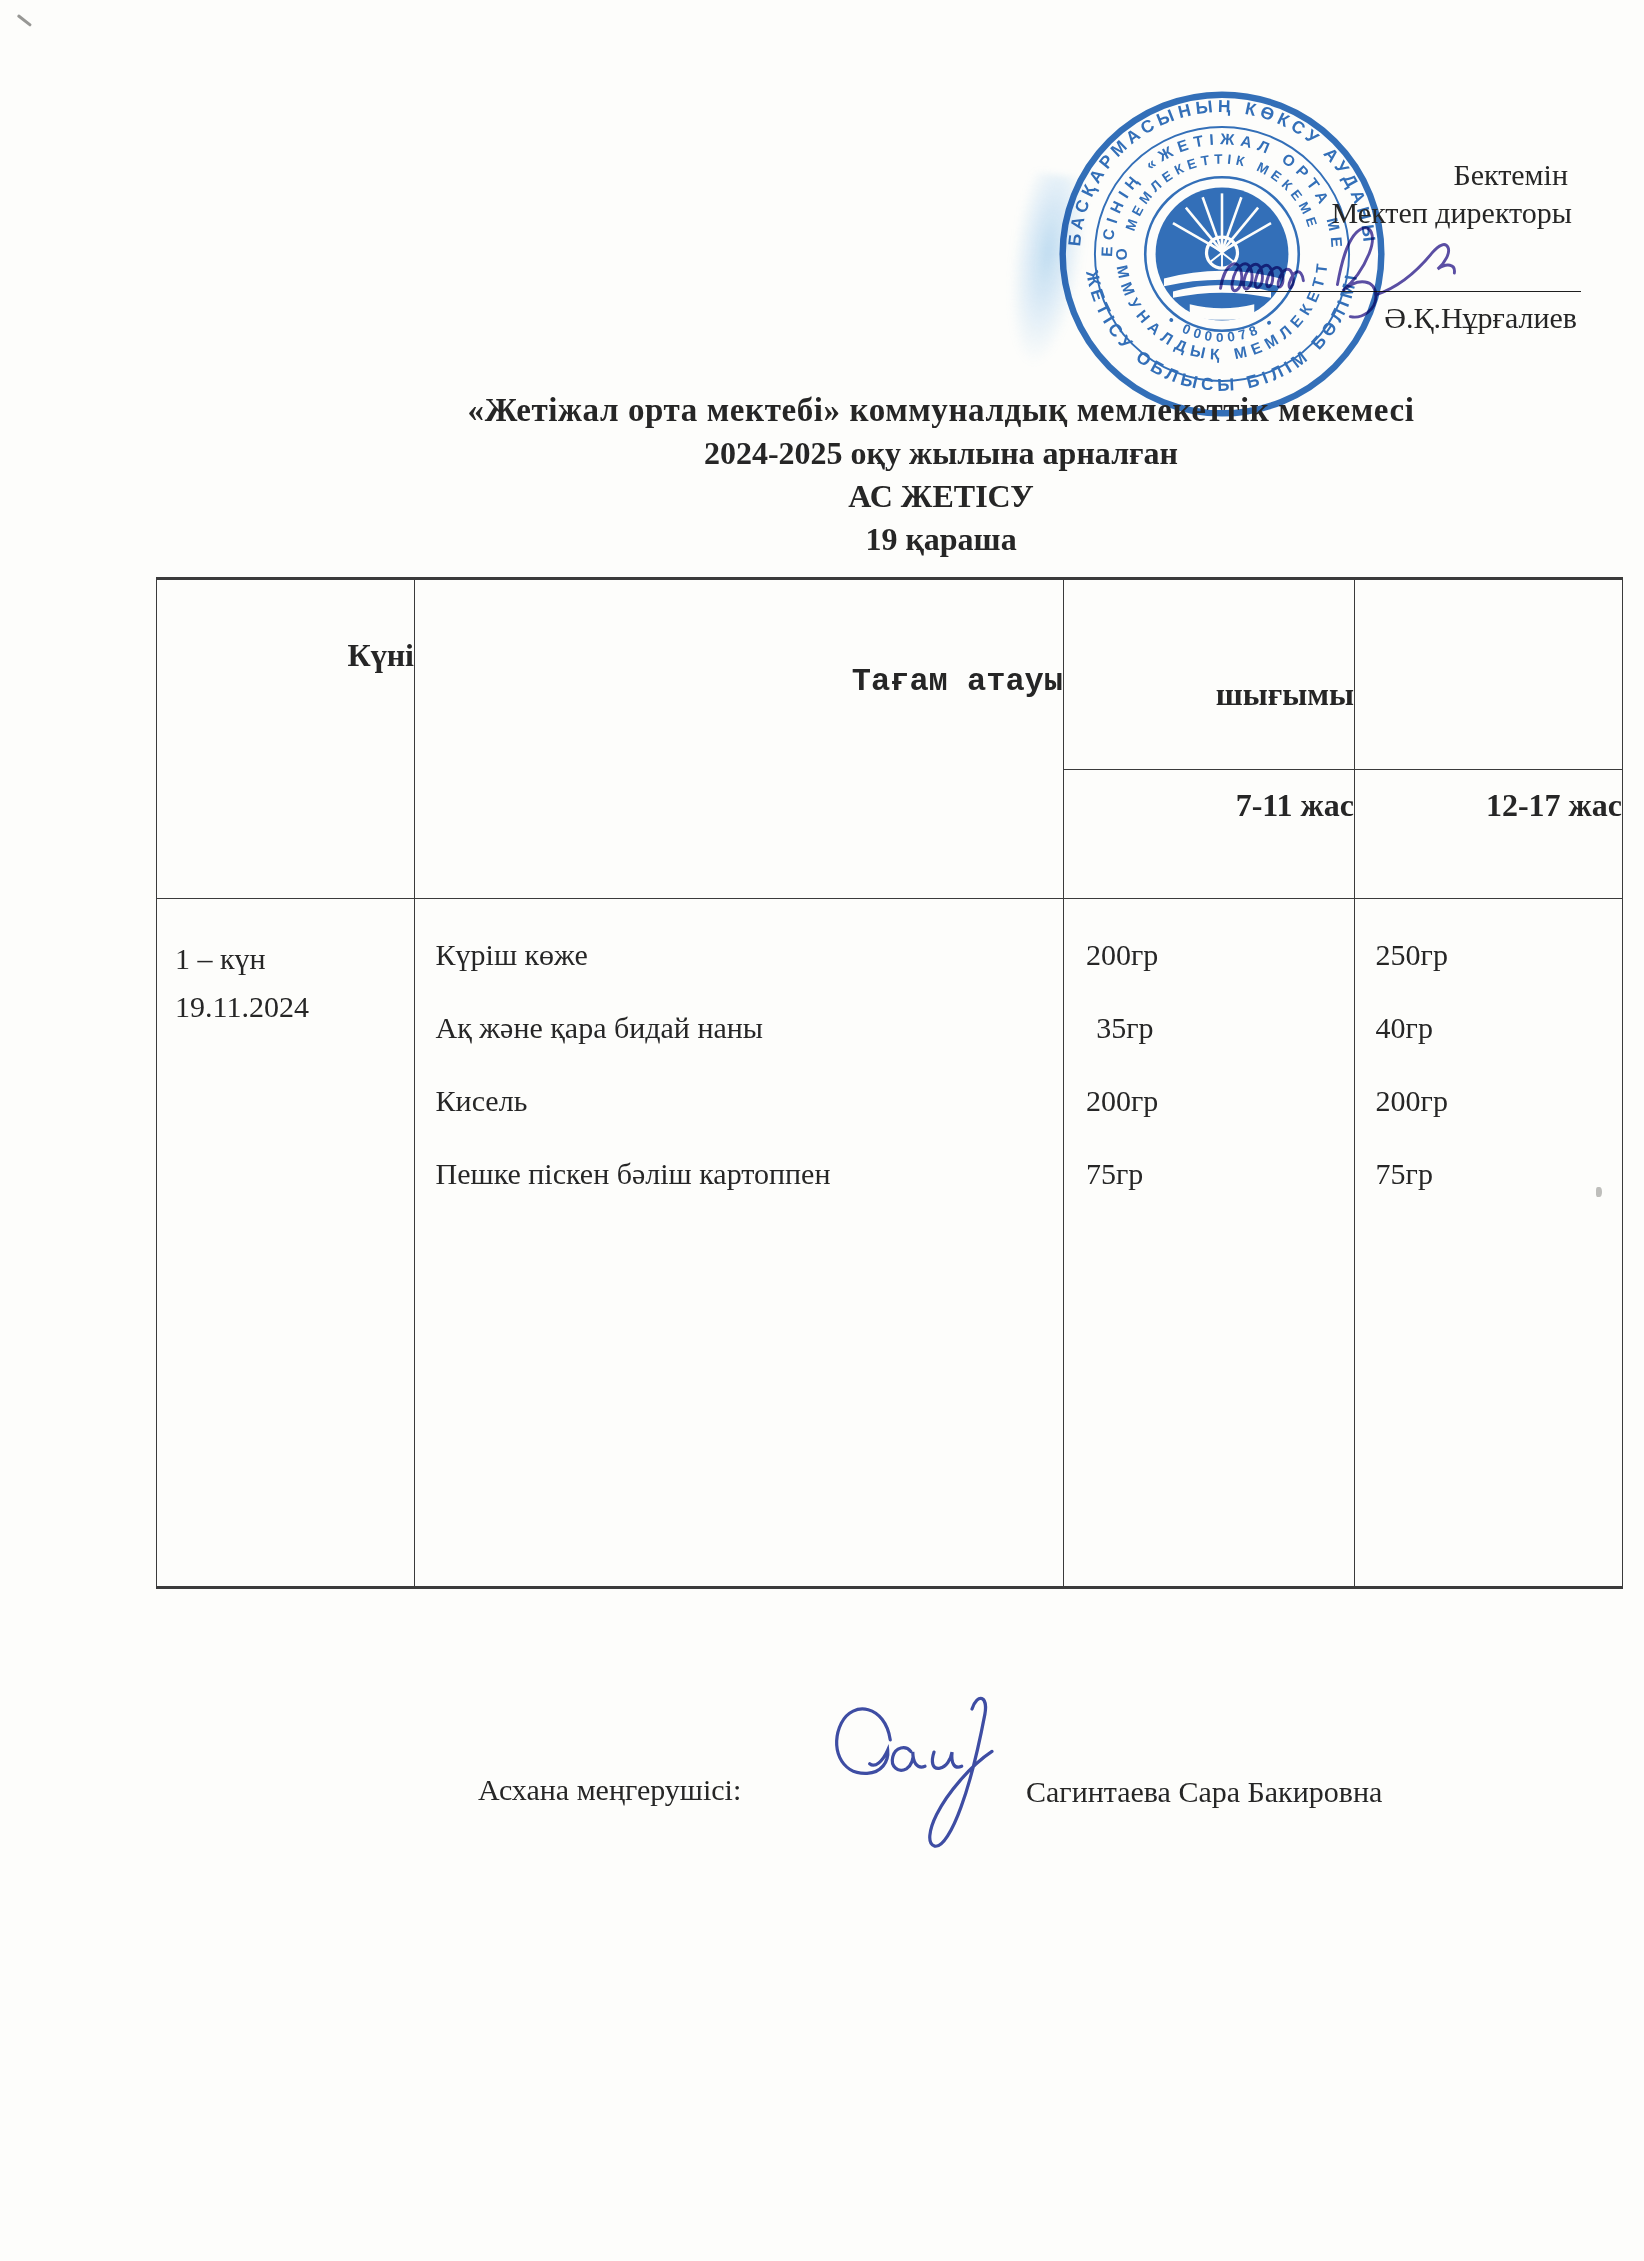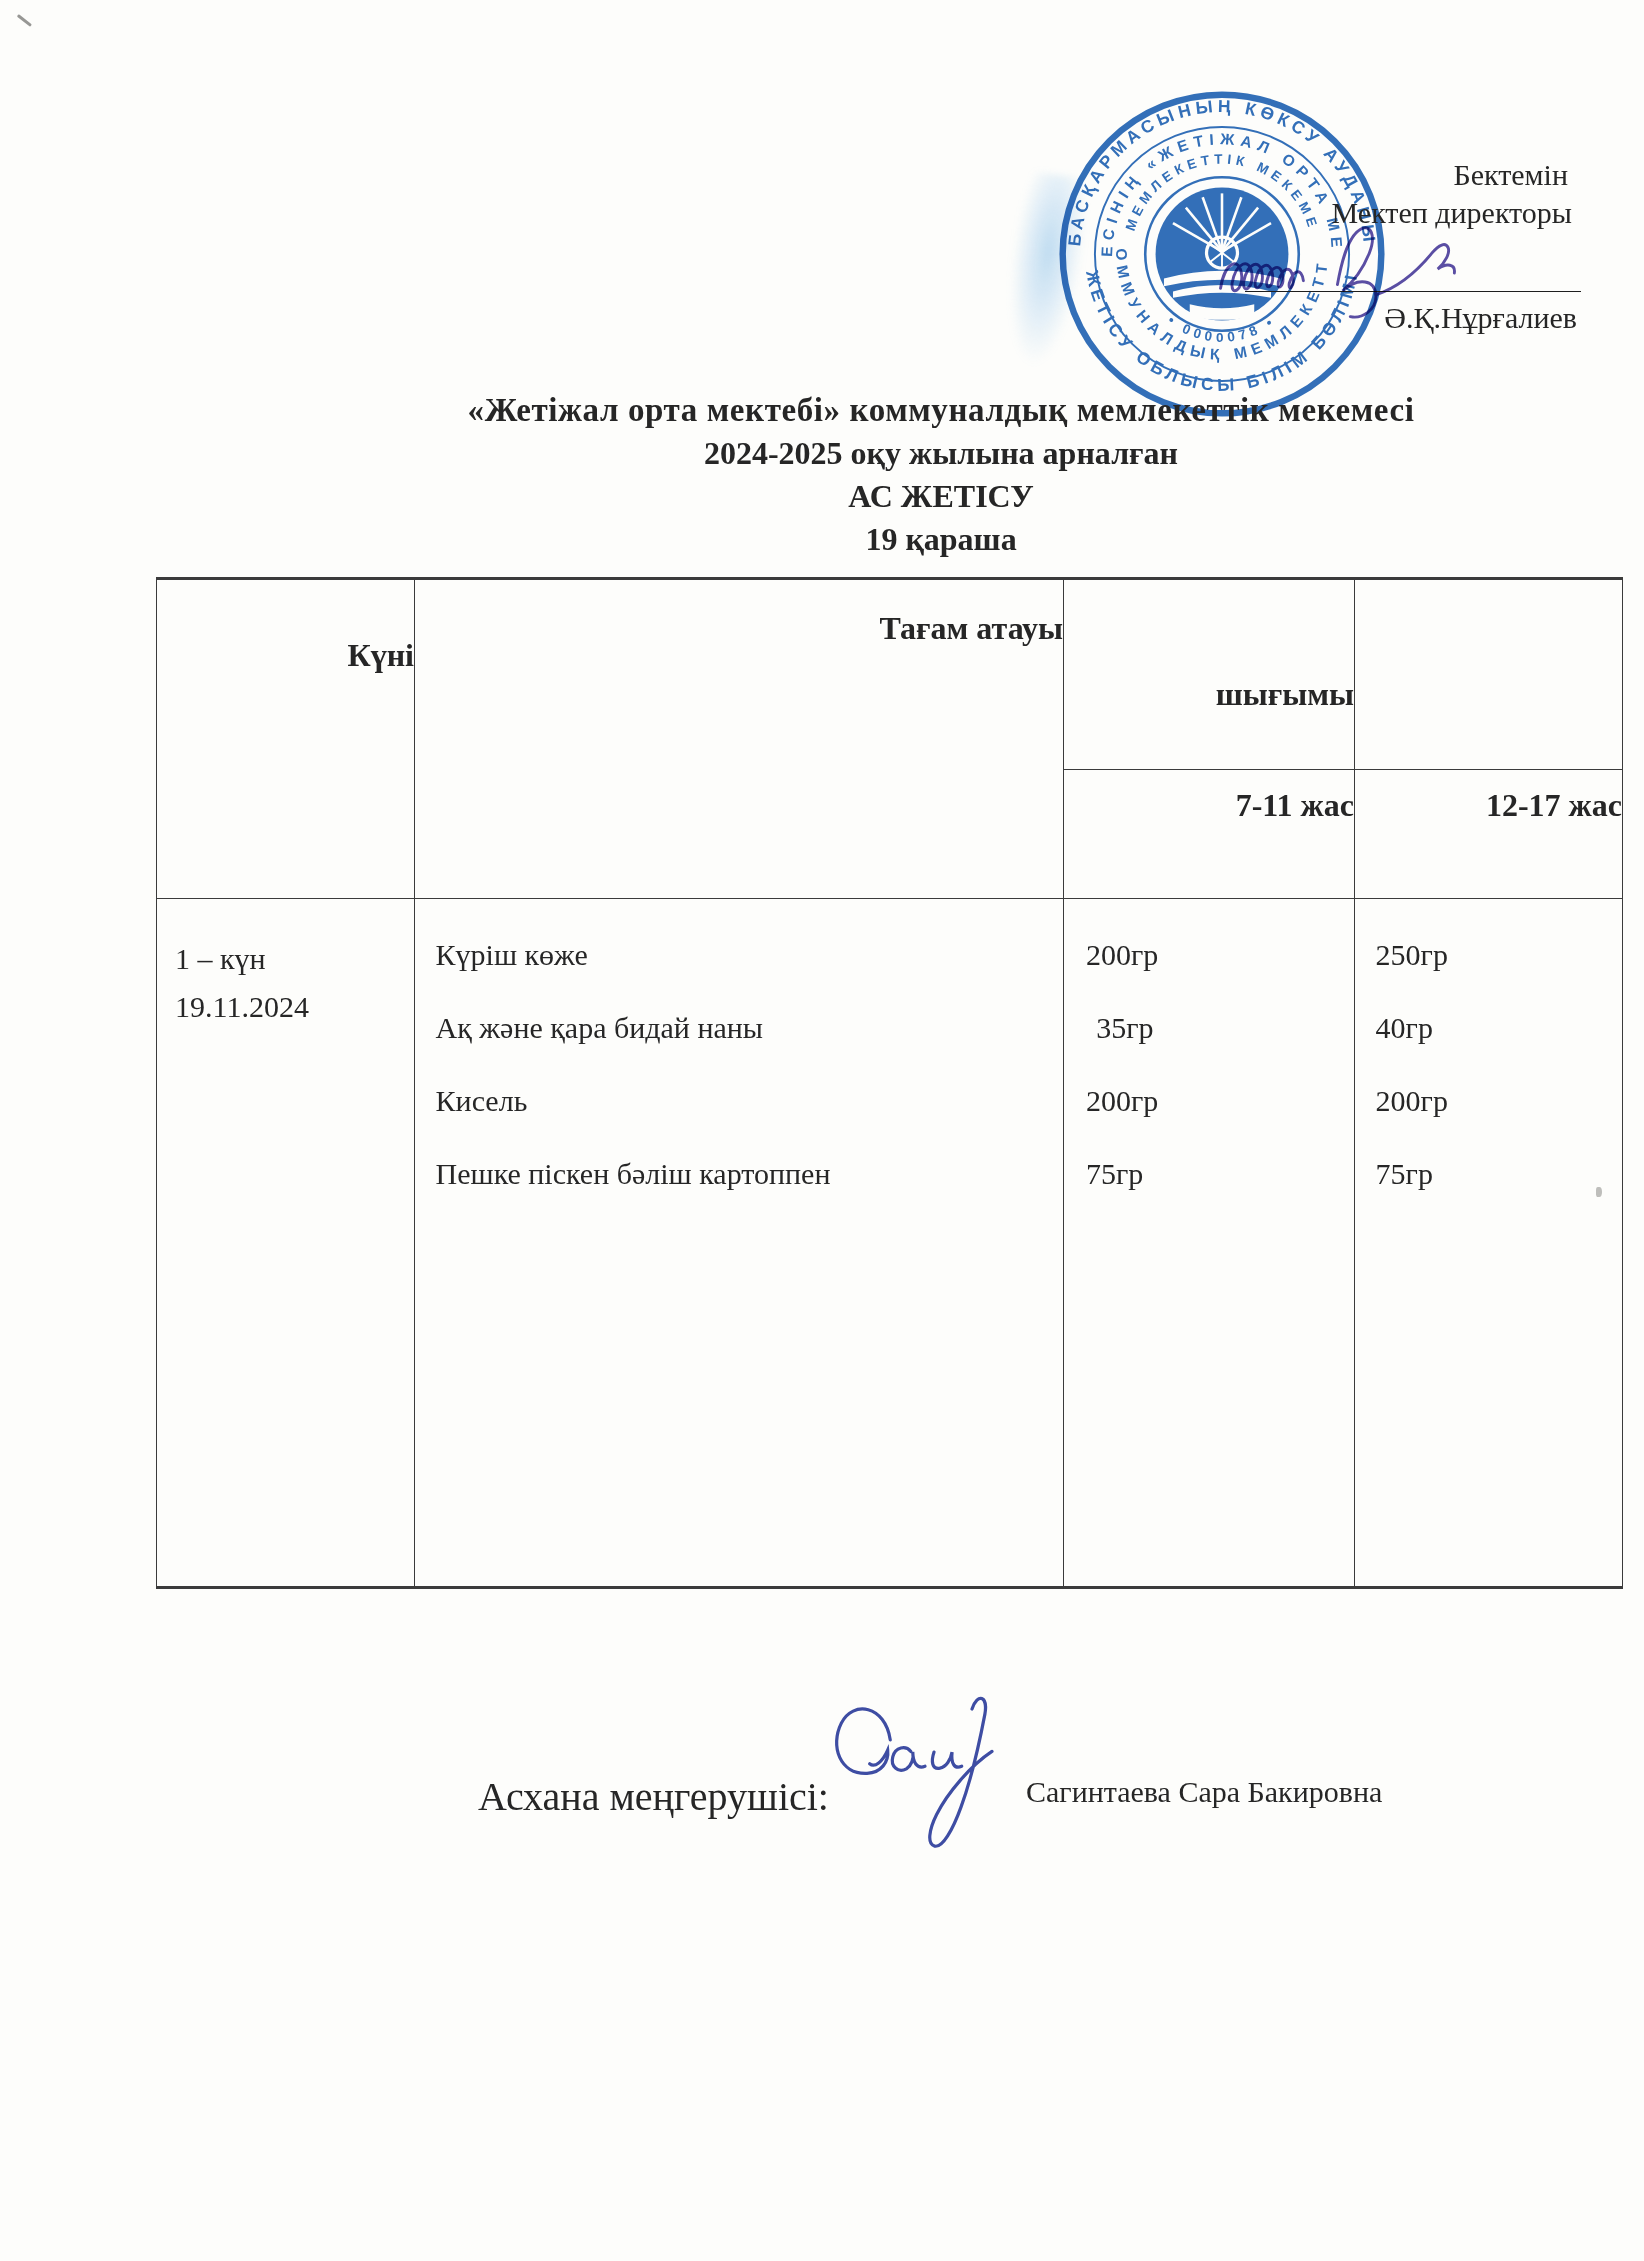--- a/index.html
+++ b/index.html
@@ -44,34 +44,34 @@
     grid-template-rows:190px 129px 687px;
     border:1.9px solid #3b3b3b;border-top-width:3.2px;border-bottom-width:3.2px;
     background:transparent;
   }
   .menu-table>div{box-sizing:border-box;}
   .b-r{border-right:1.3px solid #3b3b3b;}
   .b-b2{border-bottom:1.3px solid #3b3b3b;}
   .b-b3{border-bottom:1.9px solid #3b3b3b;}
   .hcell{font-weight:bold;font-size:32px;text-align:right;}
   .cell-date-h{grid-column:1;grid-row:1/3;padding-top:57px;}
-  .cell-dish-h{grid-column:2;grid-row:1/3;padding-top:30px;}
+  .cell-dish-h{grid-column:2;grid-row:1/3;padding-top:83px;font-family:Liberation Mono, monospace;}
   .cell-yield-h{grid-column:3;grid-row:1;padding-top:96px;}
   .cell-empty-h{grid-column:4;grid-row:1;}
   .cell-age7{grid-column:3;grid-row:2;padding-top:17px;}
   .cell-age12{grid-column:4;grid-row:2;padding-top:17px;}
   .bcell{font-size:30px;}
   .cell-date-b{grid-column:1;grid-row:3;padding:36px 6.4px 0 18px;line-height:48px;}
   .cell-dish-b{grid-column:2;grid-row:3;padding:19.3px 6.4px 0 20.6px;}
   .cell-g7-b{grid-column:3;grid-row:3;padding:19.3px 6.4px 0 22px;}
   .cell-g12-b{grid-column:4;grid-row:3;padding:19.3px 6.4px 0 20.6px;}
   .dishline{height:73px;display:flex;align-items:center;}
   .indent{margin-left:10.3px;}
   
-  .footer-label{position:absolute;left:478px;top:1773px;font-size:40px;z-index:2;}
+  .footer-label{position:absolute;left:478px;top:1773px;font-size:30px;z-index:2;}
   .footer-name{position:absolute;left:1026px;top:1775px;font-size:30px;z-index:2;}
   .manager-sig{position:absolute;left:813px;top:1683px;width:197px;height:191px;z-index:3;mix-blend-mode:multiply;}
 </style>
 </head>
 <body>
 
 <div id="page">
 
   <div class="corner-mark"></div>
   <div class="edge-speck"></div>

